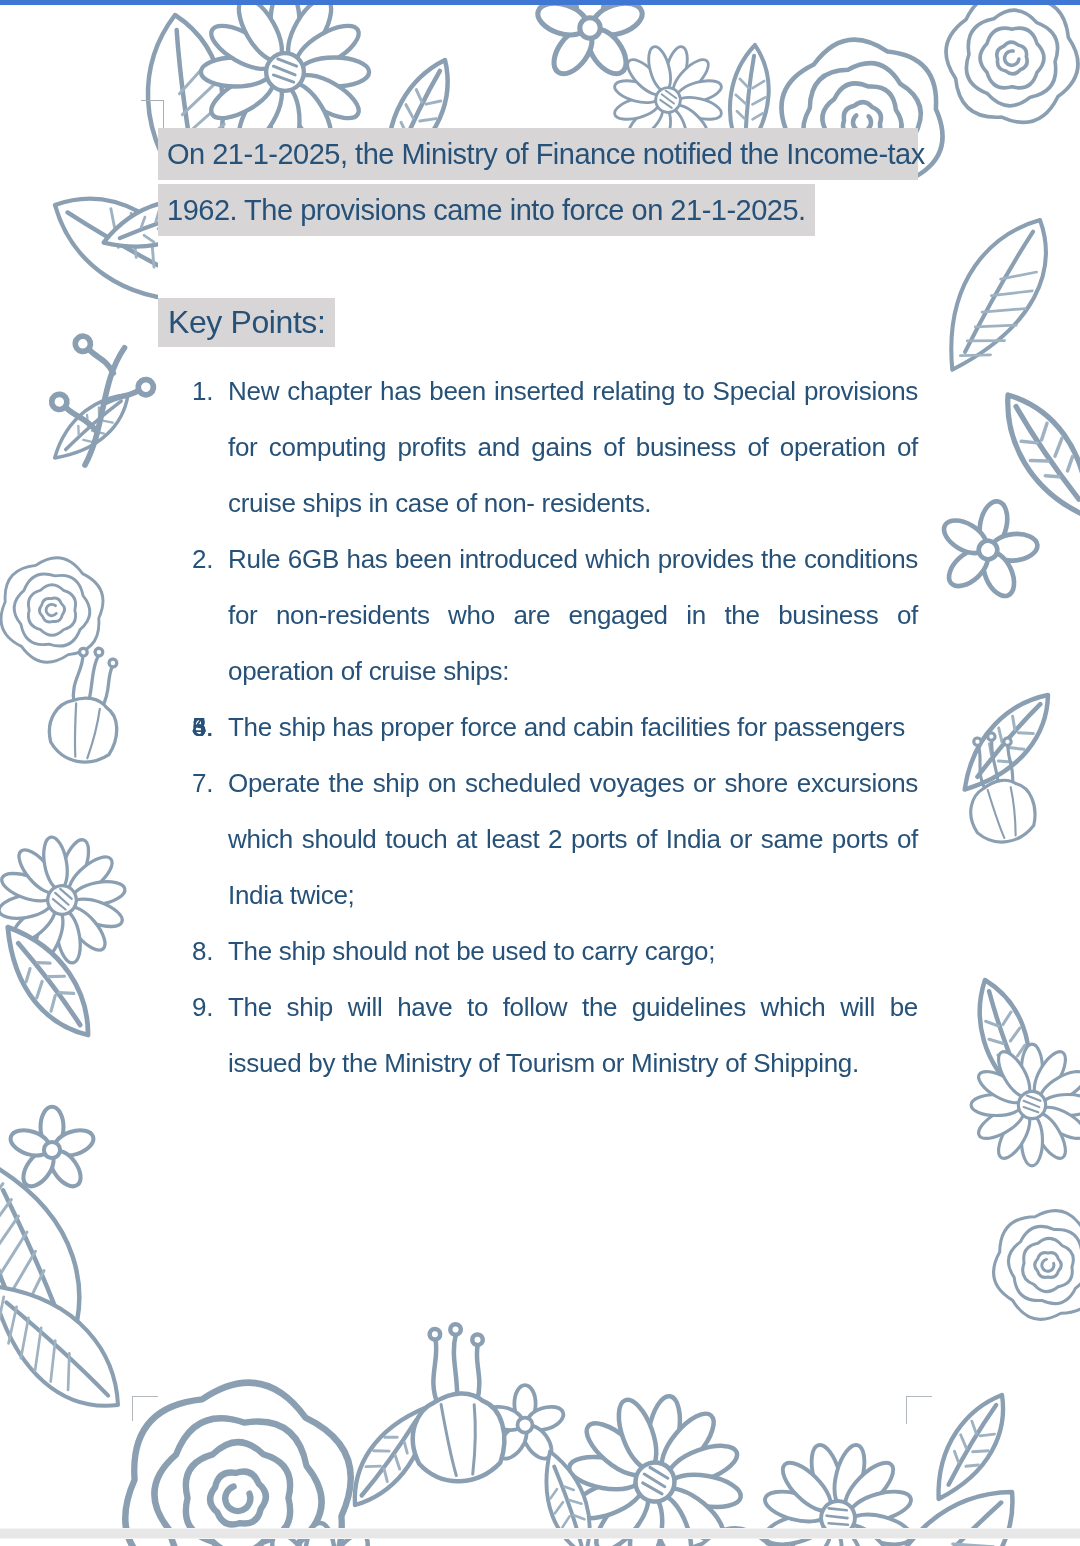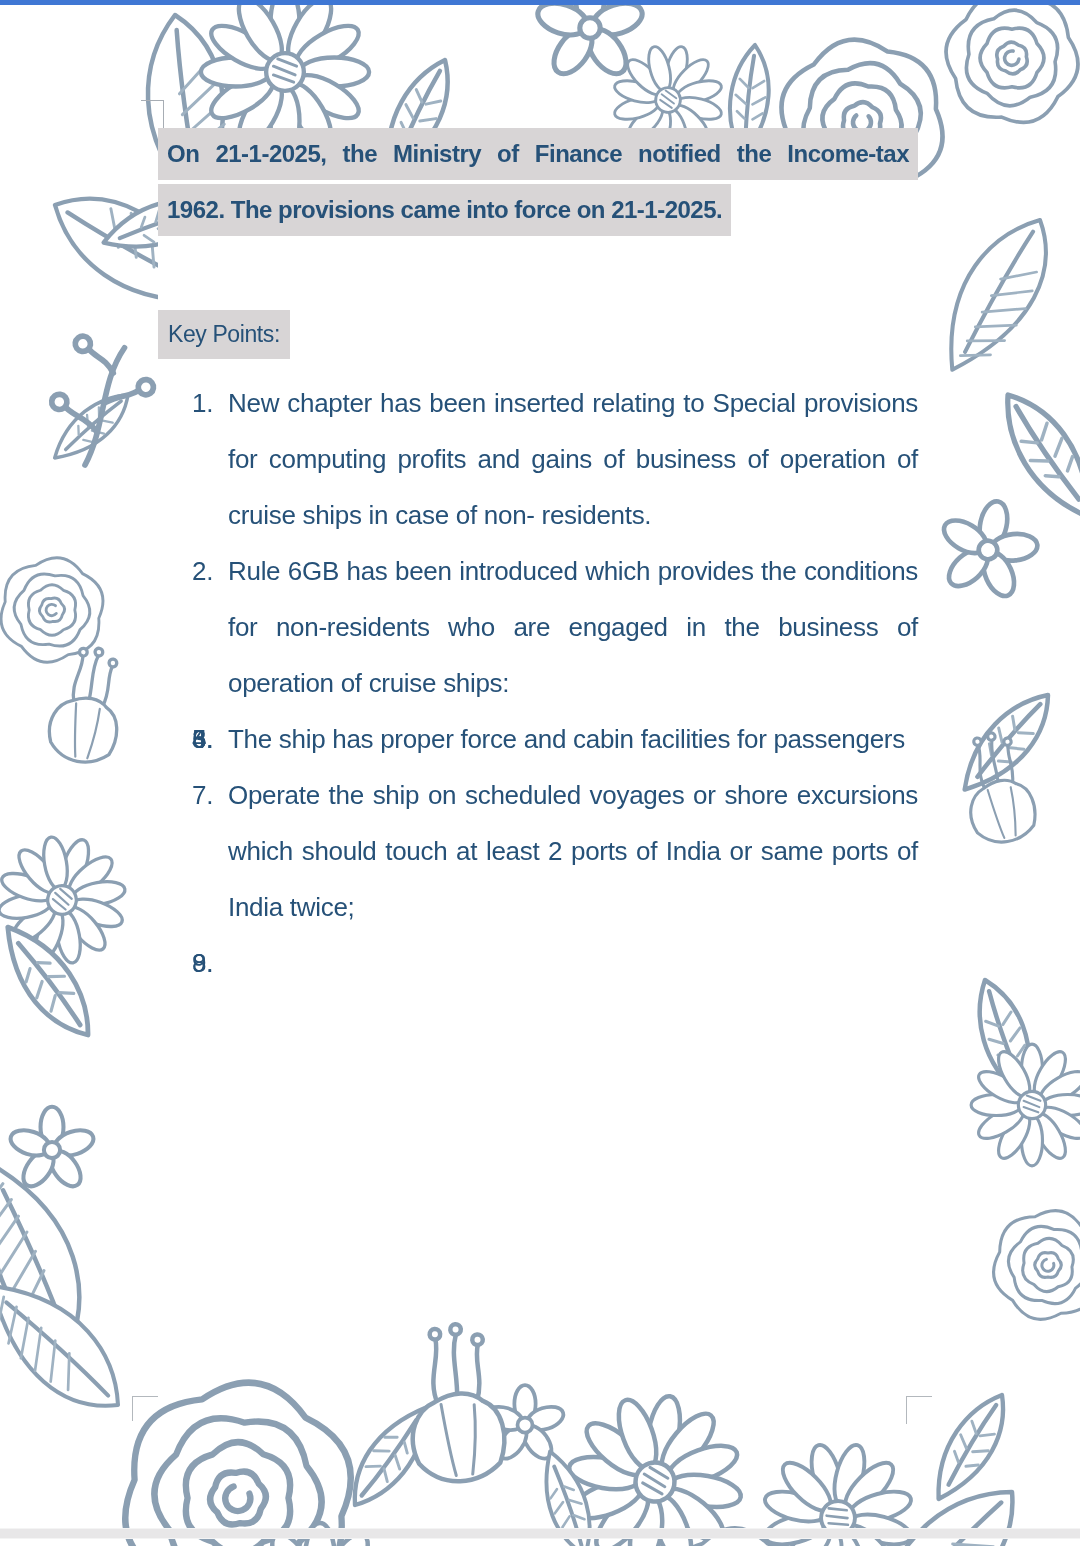--- a/index.html
+++ b/index.html
@@ -12,32 +12,32 @@
   #floral{position:absolute;left:0;top:0;width:1080px;height:1546px;z-index:1;}
   
   .topbar{position:absolute;top:0;left:0;width:100%;height:5px;background:#3f77d4;z-index:6;}
   
   .pagebreak{position:absolute;left:0;top:1528px;width:100%;height:9px;background:#e8e7e8;border-top:1px solid #f4f4f4;border-bottom:1px solid #f4f4f4;z-index:6;}
 
   .content{position:absolute;left:158px;top:128px;width:760px;z-index:3;background:#ffffff;}
 
   .intro-line{
     background:#d8d5d6;color:#265178;
-    font-size:24px;font-weight:700;letter-spacing:-0.5px;
+    font-size:29px;font-weight:400;letter-spacing:-0.5px;
     height:52px;line-height:52px;margin-bottom:4px;padding:0 9px;
     white-space:nowrap;text-align:justify;text-align-last:justify;
     box-sizing:border-box;
   }
   .intro-line.fit{
     display:inline-block;white-space:nowrap;
-    text-align:left;text-align-last:auto;margin-bottom:12px;
+    text-align:left;text-align-last:auto;margin-bottom:0;
   }
   .kp{
     display:inline-block;background:#d8d5d6;color:#265178;
-    font-size:23px;font-weight:500;letter-spacing:-0.4px;
+    font-size:32px;font-weight:500;letter-spacing:-0.4px;
     height:49px;line-height:49px;padding:0 10px;margin-top:62px;
   }
   .list{margin-top:16px;}
   .item{
     position:relative;padding-left:70px;box-sizing:border-box;
     color:#265178;font-size:26px;font-weight:500;letter-spacing:-0.3px;
     line-height:56px;text-align:justify;
   }
   .item .num{position:absolute;left:34px;top:0;line-height:56px;}
 
@@ -199,21 +199,23 @@
     <div class="item">
       <span class="num">6.</span>
       <span class="txt">The ship has proper force and cabin facilities for passengers</span>
     </div>
     <div class="item">
       <span class="num">7.</span>
       <span class="txt">Operate the ship on scheduled voyages or shore excursions which should touch at least 2 ports of India or same ports of India twice;</span>
     </div>
     <div class="item">
       <span class="num">8.</span>
+      <span class="txt">The ship should not be used to carry cargo;</span>
     </div>
     <div class="item">
       <span class="num">9.</span>
+      <span class="txt">The ship will have to follow the guidelines which will be issued by the Ministry of Tourism or Ministry of Shipping.</span>
     </div>
   </div>
 
 </div>
 
 <div class="pagebreak"></div>
 
 </body></html>

